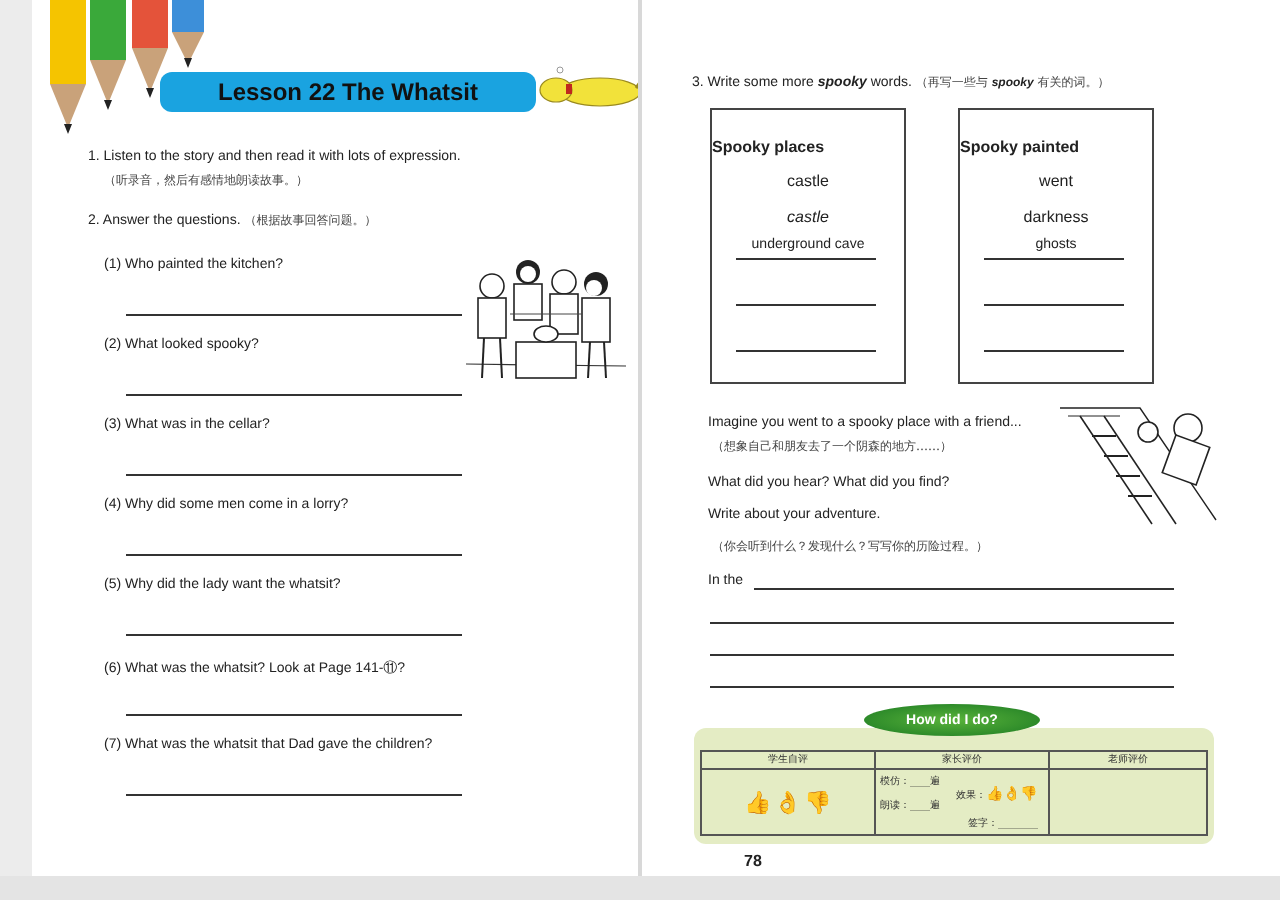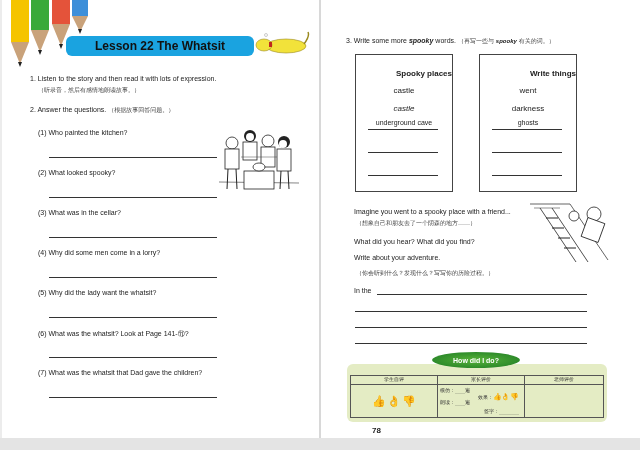--- a/index.html
+++ b/index.html
@@ -1,18 +1,18 @@
 <!DOCTYPE html>
 <html><head>
 <meta charset="utf-8">
 <style>
   html, body { margin:0; padding:0; }
   body { width:640px; height:450px; background:#ececec; position:relative; overflow:hidden; font-family:"Liberation Sans", sans-serif; color:#222; }
   .page { position:absolute; top:0; background:#fff; height:438px; }
-  .page-left { left:2px; width:319px; }
+  .page-left { left:16px; width:319px; }
   .page-right { left:321px; width:319px; }
   .gutter { position:absolute; left:319px; top:0; width:2px; height:438px; background:#d8d8d8; }
   .bottom-strip { position:absolute; left:0; top:438px; width:640px; height:12px; background:#e4e4e4; }
 
   
   .pencil { position:absolute; top:0; }
   .pencil .body { position:absolute; left:0; top:0; width:100%; }
   .pencil .tip { position:absolute; left:0; width:0; height:0; border-left-style:solid; border-right-style:solid; border-top-style:solid; border-left-color:transparent; border-right-color:transparent; }
   .pencil .lead { position:absolute; width:0; height:0; border-left:2px solid transparent; border-right:2px solid transparent; border-top:5px solid #222; }
 
@@ -22,21 +22,21 @@
   .txt { position:absolute; font-size:7px; color:#222; white-space:nowrap; }
   .cn { color:#444; font-family:"DejaVu Serif", serif; font-size:6px; }
   .q { position:absolute; left:36px; font-size:7px; white-space:nowrap; }
   .ans { position:absolute; left:47px; width:168px; border-bottom:1px solid #333; height:0; }
 
   .kids-pic { position:absolute; left:217px; top:127px; width:80px; height:70px; }
 
   .pnum { position:absolute; font-weight:bold; font-size:8px;margin-left:33px; }
 
   .word-box { position:absolute; top:54px; width:96px; height:136px; border:1px solid #444; }
-  .word-box .head { position:absolute; top:14px; left:0; width:100%; text-align:right; font-weight:bold; font-size:8px; }
+  .word-box .head { position:absolute; top:14px; left:0; width:100%; text-align:left; font-weight:bold; font-size:8px; }
   .word-box .w { position:absolute; left:0; width:100%; text-align:center; font-size:8px; }
   .word-box .line { position:absolute; left:12px; width:70px; border-bottom:1px solid #333; }
   .word-box .filled { position:absolute; left:0; width:100%; text-align:center; font-size:7px; }
 
   .ladder-pic { position:absolute; left:530px; top:202px; width:80px; height:62px; }
 
   .wline { position:absolute; left:355px; width:232px; border-bottom:1px solid #333; }
 
   .eval-wrap { position:absolute; left:347px; top:364px; width:260px; height:58px; background:#e4ecc4; border-radius:6px; }
   .eval-badge { position:absolute; left:432px; top:352px; width:88px; height:16px; border-radius:50%; background:radial-gradient(ellipse at center, #59b33a 0%, #2e8b2a 70%, #1f6e1e 100%); color:#fff; font-weight:bold; font-size:7px; display:flex; align-items:center; justify-content:center; }
@@ -142,21 +142,21 @@
   <div class="head">Spooky places</div>
   <div class="w" style="top:31px;">castle</div>
   <div class="w" style="top:49px;font-style:italic;">castle</div>
   <div class="filled" style="top:64px;">underground cave</div>
   <div class="line" style="top:74px;"></div>
   <div class="line" style="top:97px;"></div>
   <div class="line" style="top:120px;"></div>
 </div>
 
 <div class="word-box" style="left:479px;">
-  <div class="head">Write things</div>
+  <div class="head">Spooky painted</div>
   <div class="w" style="top:31px;">went</div>
   <div class="w" style="top:49px;">darkness</div>
   <div class="filled" style="top:64px;">ghosts</div>
   <div class="line" style="top:74px;"></div>
   <div class="line" style="top:97px;"></div>
   <div class="line" style="top:120px;"></div>
 </div>
 
 <div class="txt" style="left:354px;top:208px;">Imagine you went to a spooky place with a friend...</div>
 <div class="txt cn" style="left:356px;top:219px;">（想象自己和朋友去了一个阴森的地方……）</div>

